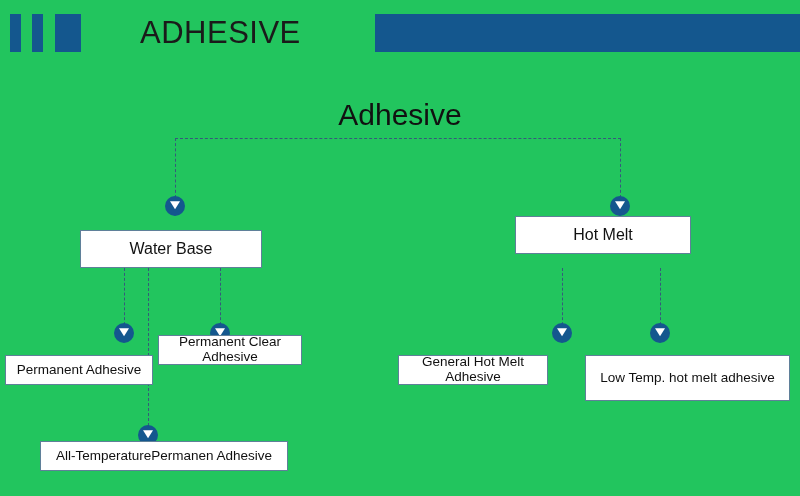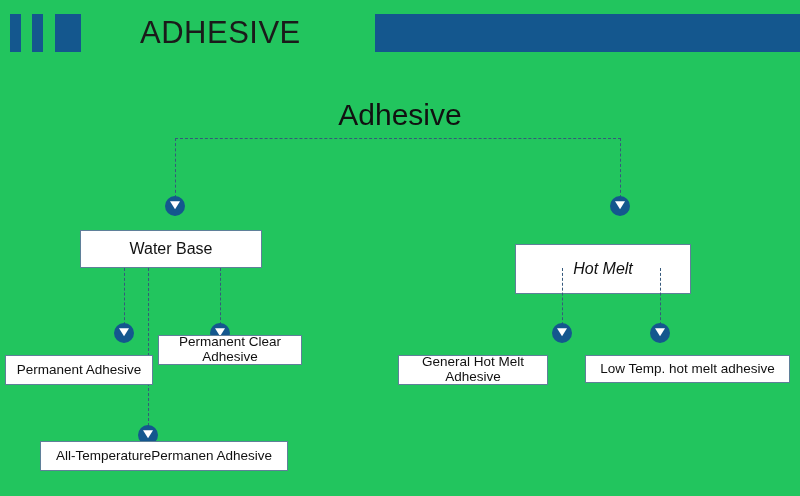--- a/index.html
+++ b/index.html
@@ -129,21 +129,21 @@
 
   <div class="conn v" style="left:620px; top:138px; height:60px;"></div>
 
   <div class="arrow" style="left:165px; top:196px;"></div>
   <div class="arrow" style="left:610px; top:196px;"></div>
 
   <div class="node level2" style="left:80px; top:230px; width:182px; height:38px;">
     <span>Water Base</span>
   </div>
 
-  <div class="node level2" style="left:515px; top:244px; width:176px; height:50px;font-style:italic;">
+  <div class="node level2" style="left:515px; top:216px; width:176px; height:38px;">
     <span>Hot Melt</span>
   </div>
 
   <div class="conn v" style="left:124px; top:268px; height:62px;"></div>
   <div class="conn v" style="left:220px; top:268px; height:62px;"></div>
 
   <div class="conn v" style="left:148px; top:268px; height:163px;"></div>
 
   <div class="arrow" style="left:114px; top:323px;"></div>
   <div class="arrow" style="left:210px; top:323px;"></div>
@@ -159,21 +159,21 @@
   </div>
 
   <div class="node leaf" style="left:158px; top:335px; width:144px; height:30px;">
     <span>Permanent Clear Adhesive</span>
   </div>
 
   <div class="node leaf" style="left:398px; top:355px; width:150px; height:30px;">
     <span>General Hot Melt Adhesive</span>
   </div>
 
-  <div class="node leaf" style="left:585px; top:355px; width:205px; height:28px;">
+  <div class="node leaf" style="left:585px; top:355px; width:205px; height:46px;">
     <span>Low Temp. hot melt adhesive</span>
   </div>
 
   <div class="arrow" style="left:138px; top:425px;"></div>
 
   <div class="node leaf" style="left:40px; top:441px; width:248px; height:30px;">
     <span>All-TemperaturePermanen Adhesive</span>
   </div>
 
 </div>

